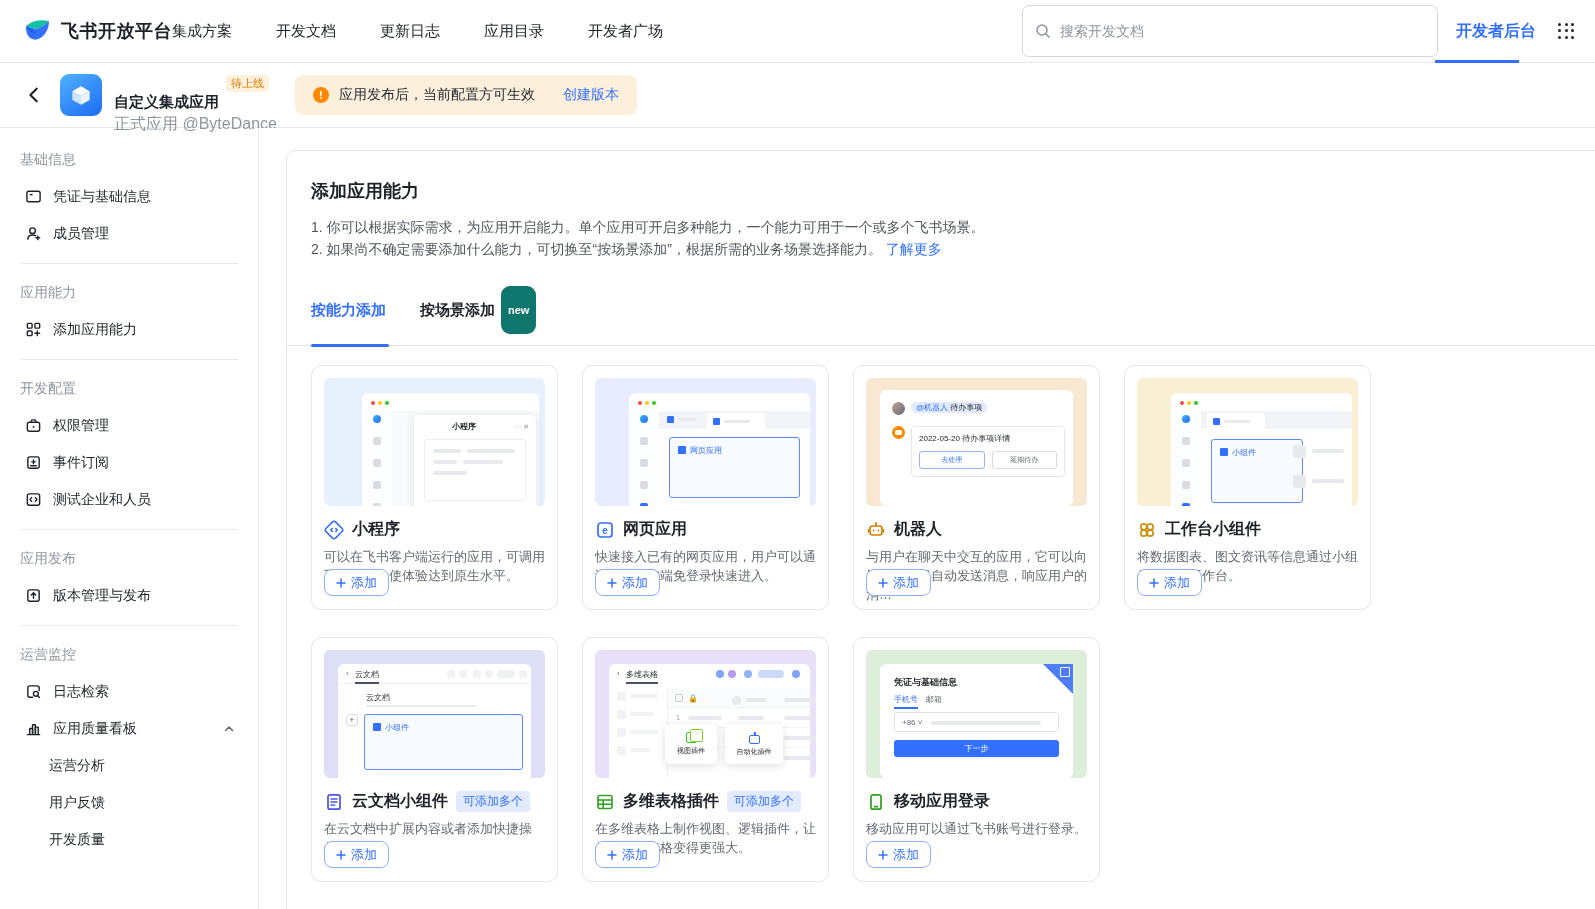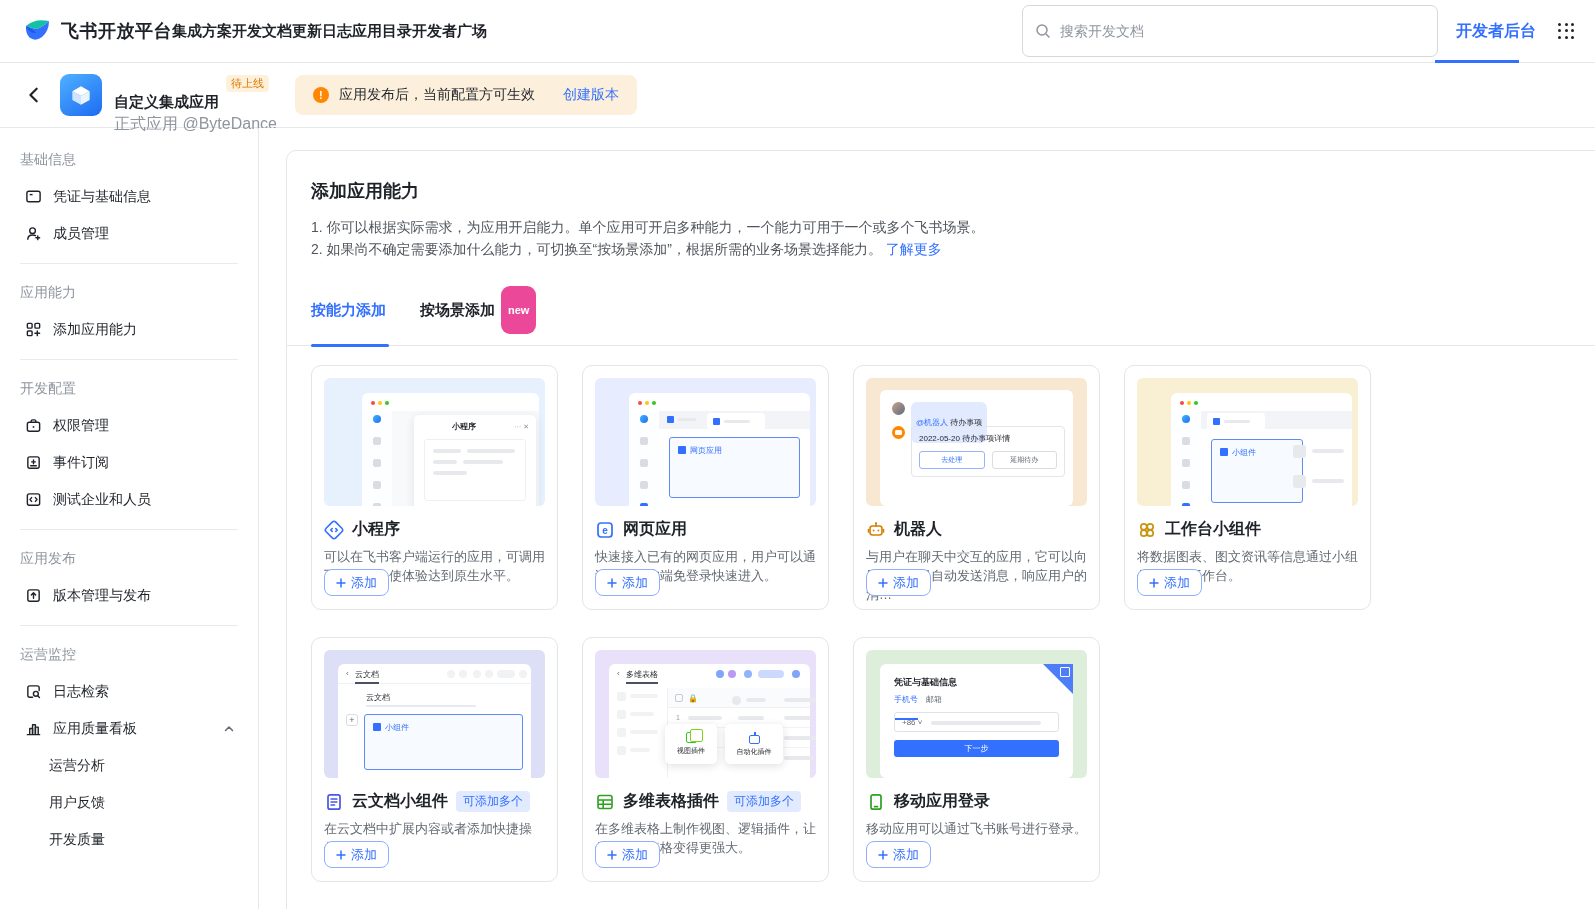--- a/index.html
+++ b/index.html
@@ -4,21 +4,21 @@
 <style>
   * { margin:0; padding:0; box-sizing:border-box; }
   html,body { width:1595px; height:909px; overflow:hidden; background:#fff;
     font-family:"Liberation Sans","DejaVu Sans",sans-serif; color:#1F2329; }
 
   
   .navbar { height:63px; display:flex; align-items:center; padding:0 20px 0 22px;
     border-bottom:1px solid #E7E8EA; position:relative; background:#fff; }
   .brand { display:flex; align-items:center; gap:9px; }
   .brand-name { font-size:18px; font-weight:bold; letter-spacing:.5px; }
-  .nav-items { display:flex; font-size:15px; font-weight:700; }
+  .nav-items { display:flex; gap:44px; font-size:15px; font-weight:400; }
   .nav-item { cursor:pointer; }
   .nav-spacer { flex:1; }
   .search-box { width:416px; height:52px; border:1px solid #D5D8DD; border-radius:7px;
     display:flex; align-items:center; gap:9px; padding:0 12px; margin-right:18px; background:#fff; }
   .search-box input { border:none; outline:none; flex:1; font-size:14px; color:#1F2329;
     font-family:inherit; background:transparent; }
   .search-box input::placeholder { color:#8F959E; }
   .console-link { color:#3370FF; font-size:16px; font-weight:600; margin-right:22px; cursor:pointer; }
   .console-underline { position:absolute; bottom:-1px; right:76px; width:84px; height:3px; background:#3370FF; }
   .grid-dots { width:17px; height:17px; display:grid; grid-template-columns:repeat(3,1fr); gap:3px; cursor:pointer; }
@@ -62,21 +62,21 @@
   .main-card { position:absolute; left:27px; top:22px; width:1400px; height:980px;
     border:1px solid #E5E6E8; border-radius:10px; background:#fff; padding:28px 0 0 24px; }
   .page-title { font-size:18px; font-weight:bold; }
   .tips { margin-top:13px; font-size:14px; color:#51565D; line-height:22px; }
   .learn-more { color:#3370FF; cursor:pointer; }
   .tabs-row { position:relative; margin-top:26px; display:flex; align-items:center; gap:34px; padding-bottom:13px; }
   .tab { font-size:15px; font-weight:600; cursor:pointer; display:flex; align-items:center; gap:6px; }
   .tab.active { color:#3370FF; }
   .tab-underline { position:absolute; left:0; bottom:0; width:78px; height:3px; background:#3370FF; border-radius:2px; z-index:2; }
   .tabs-divider { position:absolute; left:-24px; right:0; bottom:1px; height:1px; background:#E7E8EA; }
-  .new-badge { background:#ec4899; color:#fff; font-size:11px; font-weight:bold; padding:18px 7px;
+  .new-badge { background:#0f766e; color:#fff; font-size:11px; font-weight:bold; padding:18px 7px;
     border-radius:9px; line-height:1.1; }
 
   
   .cards-grid { margin-top:18px; display:grid; grid-template-columns:repeat(4,247px); gap:27px 24px; }
   .cap-card { width:247px; height:245px; border:1px solid #E4E5E7; border-radius:10px;
     padding:12px; position:relative; background:#fff; }
   .art { height:128px; border-radius:6px; position:relative; overflow:hidden; }
   .cap-head { display:flex; align-items:center; gap:8px; margin-top:13px; }
   .cap-title { font-size:16px; font-weight:bold; }
   .cap-badge { background:#E1EAFF; color:#3370FF; font-size:12px; padding:2px 7px; border-radius:4px; }
@@ -113,21 +113,21 @@
     box-shadow:0 2px 10px rgba(31,35,41,.10); }
   .chip { position:absolute; width:52px; height:40px; background:#fff; border-radius:5px;
     box-shadow:0 2px 8px rgba(31,35,41,.14); display:flex; flex-direction:column;
     align-items:center; justify-content:center; gap:3px; font-size:7px; color:#1F2329; }
   .chip .g-ic { width:11px; height:11px; border:1.5px solid #34C724; border-radius:2px; position:relative; }
   .chip .g-ic::after { content:""; position:absolute; left:3px; top:-4px; width:11px; height:11px;
     border:1.5px solid #7ED321; border-radius:2px; background:#fff; }
   .chip .b-ic { width:11px; height:9px; border:1.5px solid #3370FF; border-radius:2px; position:relative; margin-top:3px; }
   .chip .b-ic::before { content:""; position:absolute; left:4px; top:-4px; width:2px; height:3px; background:#3370FF; }
 
-  .pill-mention { background:#E1EAFF; border-radius:6px; padding:15px 5px; font-size:8px; }
+  .pill-mention { background:#E1EAFF; border-radius:6px; padding:0 5px; font-size:8px; }
   .bot-av { width:13px; height:13px; border-radius:50%; background:#FF8800; position:relative; }
   .bot-av::after { content:""; position:absolute; left:3px; top:4px; width:7px; height:5px; background:#fff; border-radius:1.5px; }
   .person-av { width:13px; height:13px; border-radius:50%; background:linear-gradient(135deg,#C9A28B,#5B6B80); }
   .msg-btn { display:inline-block; border-radius:3px; font-size:7px; padding:3px 0; text-align:center; }
 
   .qr-fold { position:absolute; right:0; top:0; width:0; height:0;
     border-top:30px solid #4D7DF9; border-left:30px solid transparent; }
   .qr-glyph { position:absolute; right:3px; top:-27px; width:10px; height:10px;
     border:1.5px solid #fff; border-radius:1px; }
   .login-btn { position:absolute; left:14px; right:14px; height:17px; background:#3370FF; color:#fff;
@@ -648,21 +648,21 @@
           </button>
         </div>
 
         <div class="cap-card">
           <div class="art art-login">
             <div class="mini-win" style="left:14px;top:14px;right:14px;bottom:0;border-radius:6px;">
               <div class="qr-fold">
                   <span class="qr-glyph"></span>
                 </div>
               <span style="position:absolute;left:14px;top:12px;font-size:9px;font-weight:bold;color:#1F2329;">凭证与基础信息</span>
-              <span style="position:absolute;left:14px;top:30px;font-size:8px;color:#3370FF;border-bottom:2px solid #3370FF;padding-bottom:13px;">手机号</span>
+              <span style="position:absolute;left:14px;top:30px;font-size:8px;color:#3370FF;border-bottom:2px solid #3370FF;padding-bottom:2px;">手机号</span>
               <span style="position:absolute;left:46px;top:30px;font-size:8px;color:#646A73;">邮箱</span>
               <div style="position:absolute;left:14px;right:14px;top:48px;height:20px;border:1px solid #E0E2E6;border-radius:3px;">
                 <span style="position:absolute;left:7px;top:5px;font-size:8px;color:#646A73;"><span>+86</span> ˅</span>
                 <span class="sk" style="left:36px;top:8px;width:110px;height:4px;"></span>
               </div>
               <div class="login-btn" style="top:76px;">
                 <span>下一步</span>
               </div>
             </div>
           </div>

